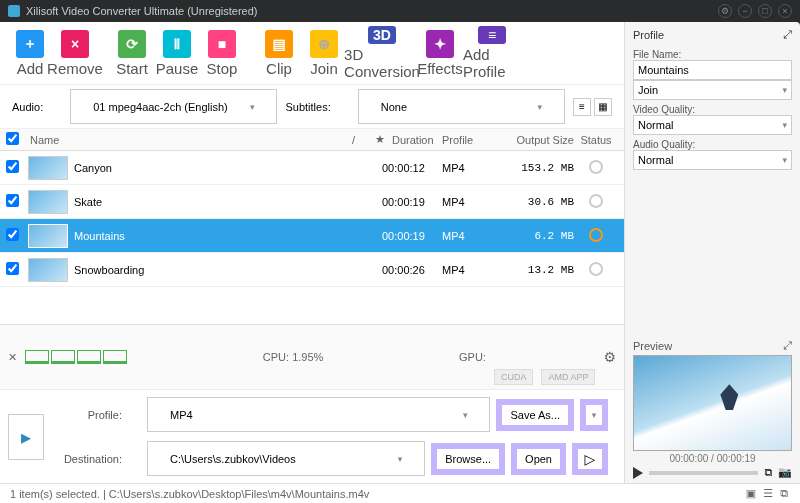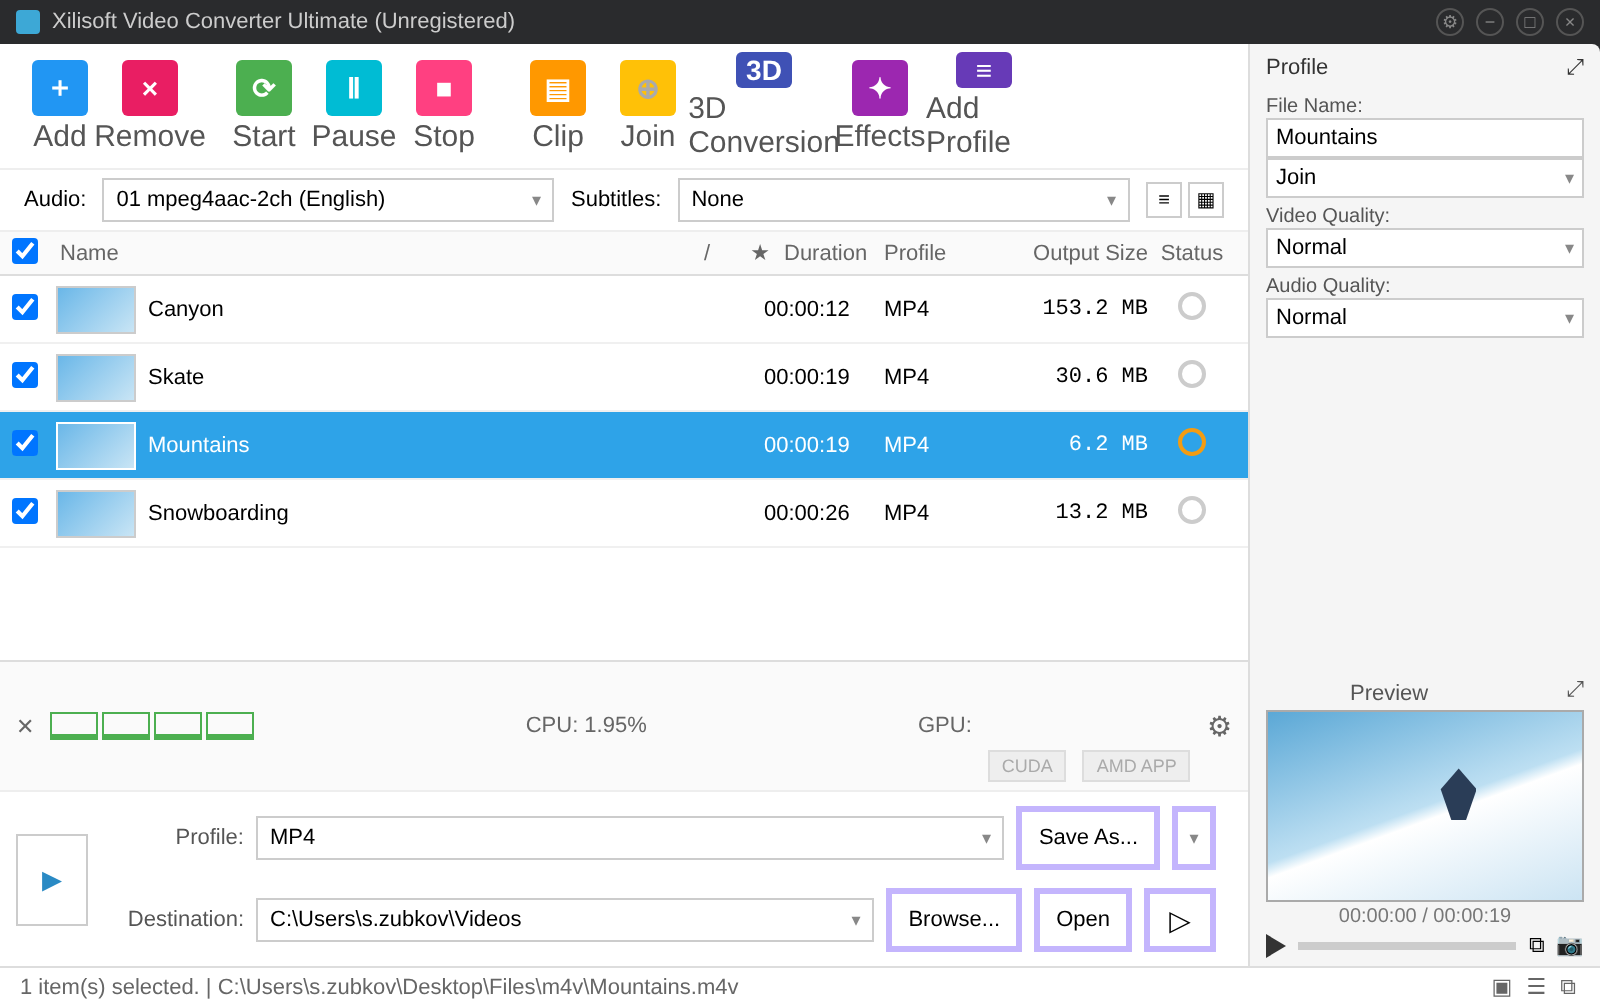--- a/index.html
+++ b/index.html
@@ -11,21 +11,21 @@
 .main-container { background: #f5f5f5; height: 481px; display: flex; flex-direction: column; border-radius: 4px; }
 .main-body { display: flex; flex: 1; overflow: hidden; }
 .left-panel { flex: 1; display: flex; flex-direction: column; border-right: 1px solid #ddd; }
 .right-panel { width: 175px; display: flex; flex-direction: column; padding: 4px 8px; }
 .toolbar { display: flex; gap: 1px; padding: 4px 8px; background: #fff; border-bottom: 1px solid #eee; }
 .tool-group { display: flex; gap: 1px; margin-right: 12px; }
 .tool-btn { display: flex; flex-direction: column; align-items: center; justify-content: center; width: 44px; height: 54px; cursor: pointer; }
 .tool-icon { width: 28px; height: 28px; border-radius: 3px; display: flex; align-items: center; justify-content: center; color: #fff; font-size: 14px; font-weight: bold; }
 .tool-label { margin-top: 2px; color: #555; font-size: 15px; }
 .audio-row { display: flex; align-items: center; gap: 8px; padding: 4px 12px; background: #fff; border-bottom: 1px solid #eee; }
-.dropdown { flex: 1; border: 1px solid #ccc; background: #fff; height: 22px; display: flex; align-items: center; padding: 0 6px; justify-content: space-between; cursor: pointer; }
+.dropdown { flex: 1; border: 1px solid #ccc; background: #fff; height: 35px; display: flex; align-items: center; padding: 0 22px; justify-content: space-between; cursor: pointer; margin-left: 19px; }
 .table-header { display: flex; background: #fafafa; border-bottom: 1px solid #ddd; height: 22px; align-items: center; padding: 0 6px; color: #666; }
 .th-check { width: 20px; }
 .th-name { flex: 1; padding-left: 4px; }
 .th-star { width: 24px; text-align: center; }
 .th-dur { width: 50px; }
 .th-prof { width: 60px; }
 .th-out { width: 72px; text-align: right; }
 .th-stat { width: 44px; text-align: center; }
 .table-body { flex: 1; overflow: auto; background: #fff; }
 .row { display: flex; align-items: center; height: 34px; padding: 0 6px; border-bottom: 1px solid #f0f0f0; cursor: pointer; }
@@ -40,28 +40,28 @@
 .row .stat { width: 44px; text-align: center; }
 .status-icon { width: 14px; height: 14px; border-radius: 50%; border: 2px solid #ccc; display: inline-block; }
 .row.selected .status-icon { border-color: #f39c12; }
 .sys-row { display: flex; align-items: center; gap: 8px; padding: 4px 8px; border-top: 1px solid #ddd; background: #fafafa; font-size: 10px; color: #666; }
 .cpu-bars { display: flex; gap: 2px; }
 .cpu-bar { width: 24px; height: 14px; border: 1px solid #4caf50; position: relative; }
 .cpu-bar::after { content: ''; position: absolute; bottom: 0; left: 0; right: 0; height: 20%; background: #4caf50; }
 .gpu-tag { background: #eee; padding: 2px 6px; border: 1px solid #ddd; color: #aaa; font-size: 9px; margin-top: 40px; }
 .output-row { display: flex; align-items: center; gap: 6px; padding: 3px 8px; background: #fff; }
 .output-row label { width: 64px; text-align: right; color: #555; }
-.btn { border: 3px solid #c4b5fd; background: #fff; padding: 2px 8px; cursor: pointer; height: 32px; display: flex; align-items: center; }
+.btn { border: 6px solid #c4b5fd; background: #fff; padding: 2px 8px; cursor: pointer; height: 32px; display: flex; align-items: center; }
 .convert-big { width: 36px; height: 46px; background: #fff; border: 1px solid #ccc; display: flex; align-items: center; justify-content: center; font-size: 20px; color: #2a8ac4; }
 .statusbar { background: #fff; border-top: 1px solid #ddd; padding: 3px 10px; color: #666; font-size: 10px; display:flex; justify-content:space-between; align-items:center;}
 .profile-header { display: flex; justify-content: space-between; align-items: center; color: #333; font-size: 13px; padding: 2px 0 4px; }
 .field-label { color: #555; margin-top: 4px; font-size: 10px; }
 .field-input { width: 100%; border: 1px solid #ccc; height: 20px; padding: 0 4px; background: #fff; display:flex; align-items:center; justify-content:space-between;}
 .preview-box { margin-top: auto; }
-.preview-title { color: #555; margin-bottom: 2px; font-size: 12px; margin-left: 42px;}
+.preview-title { color: #555; margin-bottom: 2px; font-size: 12px;}
 .preview-img { width: 100%; height: 96px; background: linear-gradient(160deg,#5ba8d6 0%,#bddff2 50%,#fff 55%,#cce4f3 100%); border: 1px solid #aaa; position: relative; }
 .skier { position:absolute; left:55%; top:30%; width:18px; height:26px; background:#2a3d57; clip-path: polygon(50% 0,100% 40%,70% 100%,30% 100%,0 40%);}
 .preview-time { text-align: center; color: #777; font-size: 10px; margin: 2px 0; }
 .preview-controls { display: flex; align-items: center; gap: 6px; }
 .play-btn { width: 0; height: 0; border-left: 10px solid #333; border-top: 6px solid transparent; border-bottom: 6px solid transparent; cursor: pointer; }
 .slider { flex: 1; height: 4px; background: #ccc; position: relative; }
 .chev { font-size: 9px; color: #888; }
 .view-btns { display:flex; gap:3px; margin-left:auto;}
 .view-btn { width:18px; height:18px; border:1px solid #ccc; display:flex; align-items:center; justify-content:center; cursor:pointer; font-size:10px;}
 .gear { font-size:14px; cursor:pointer;}

